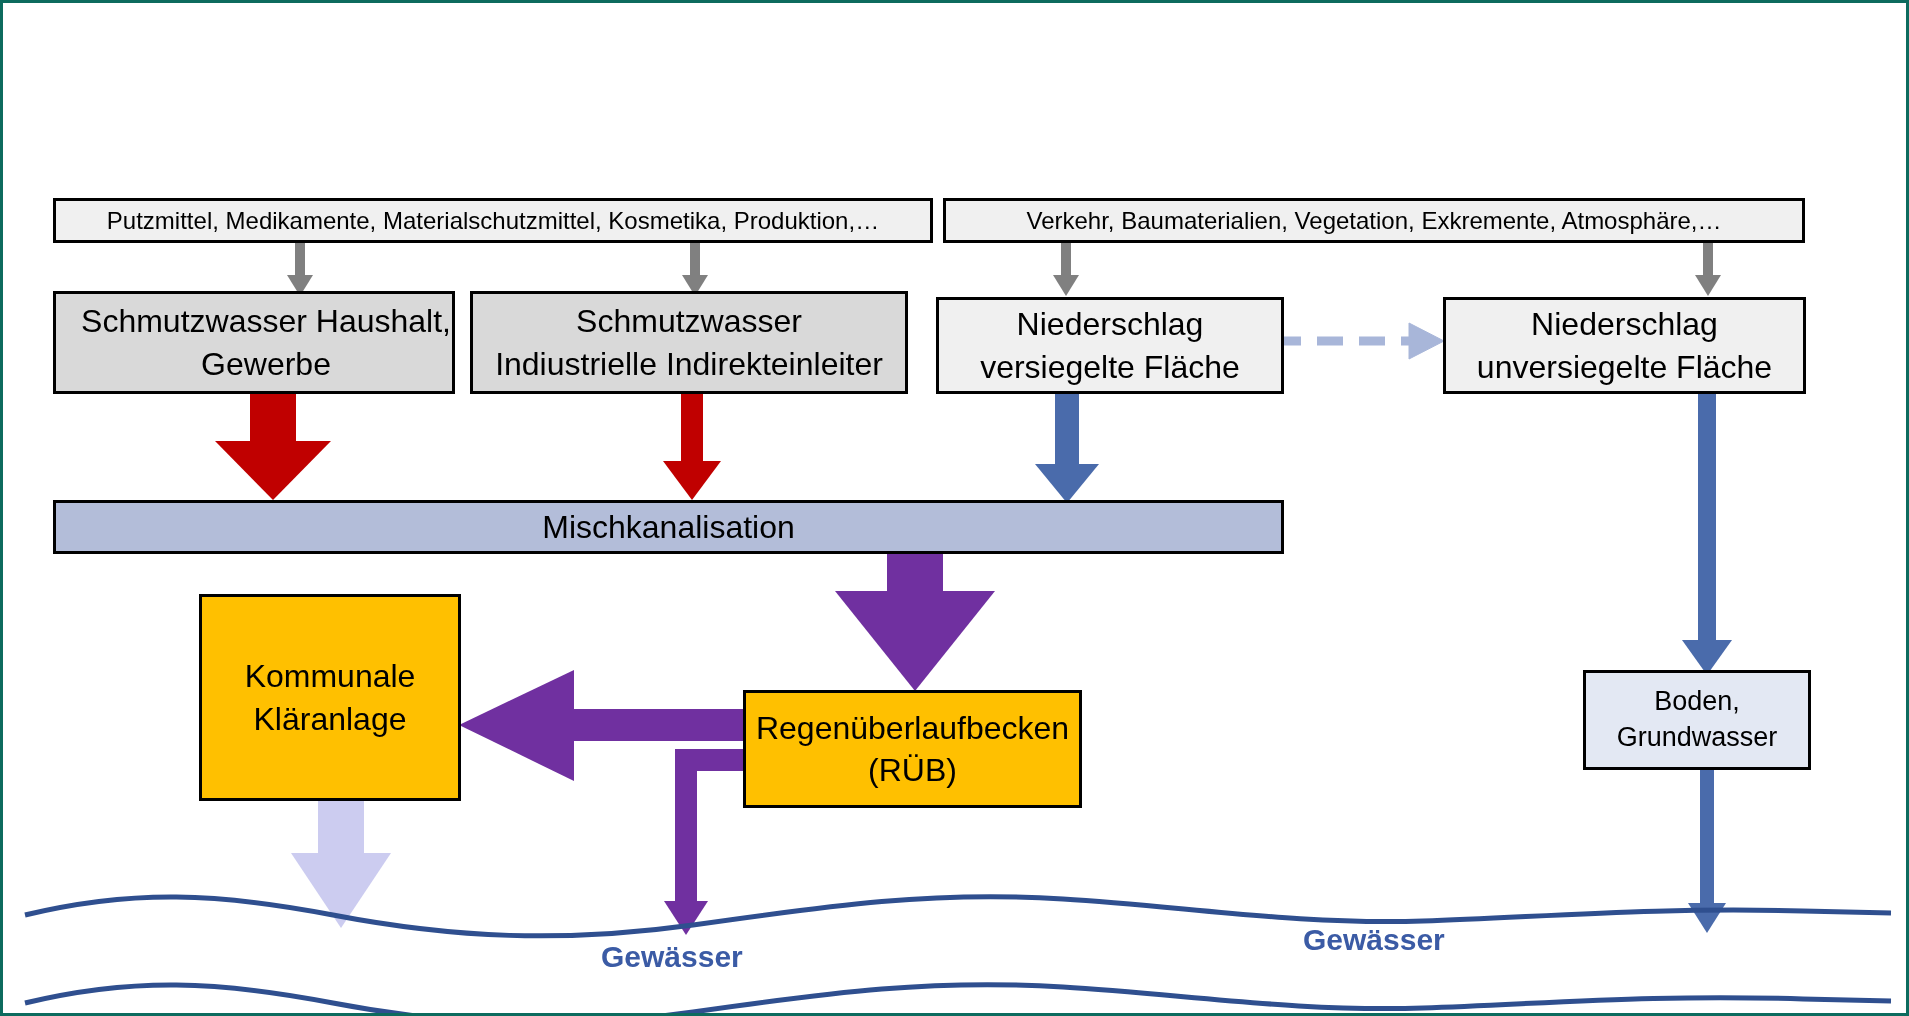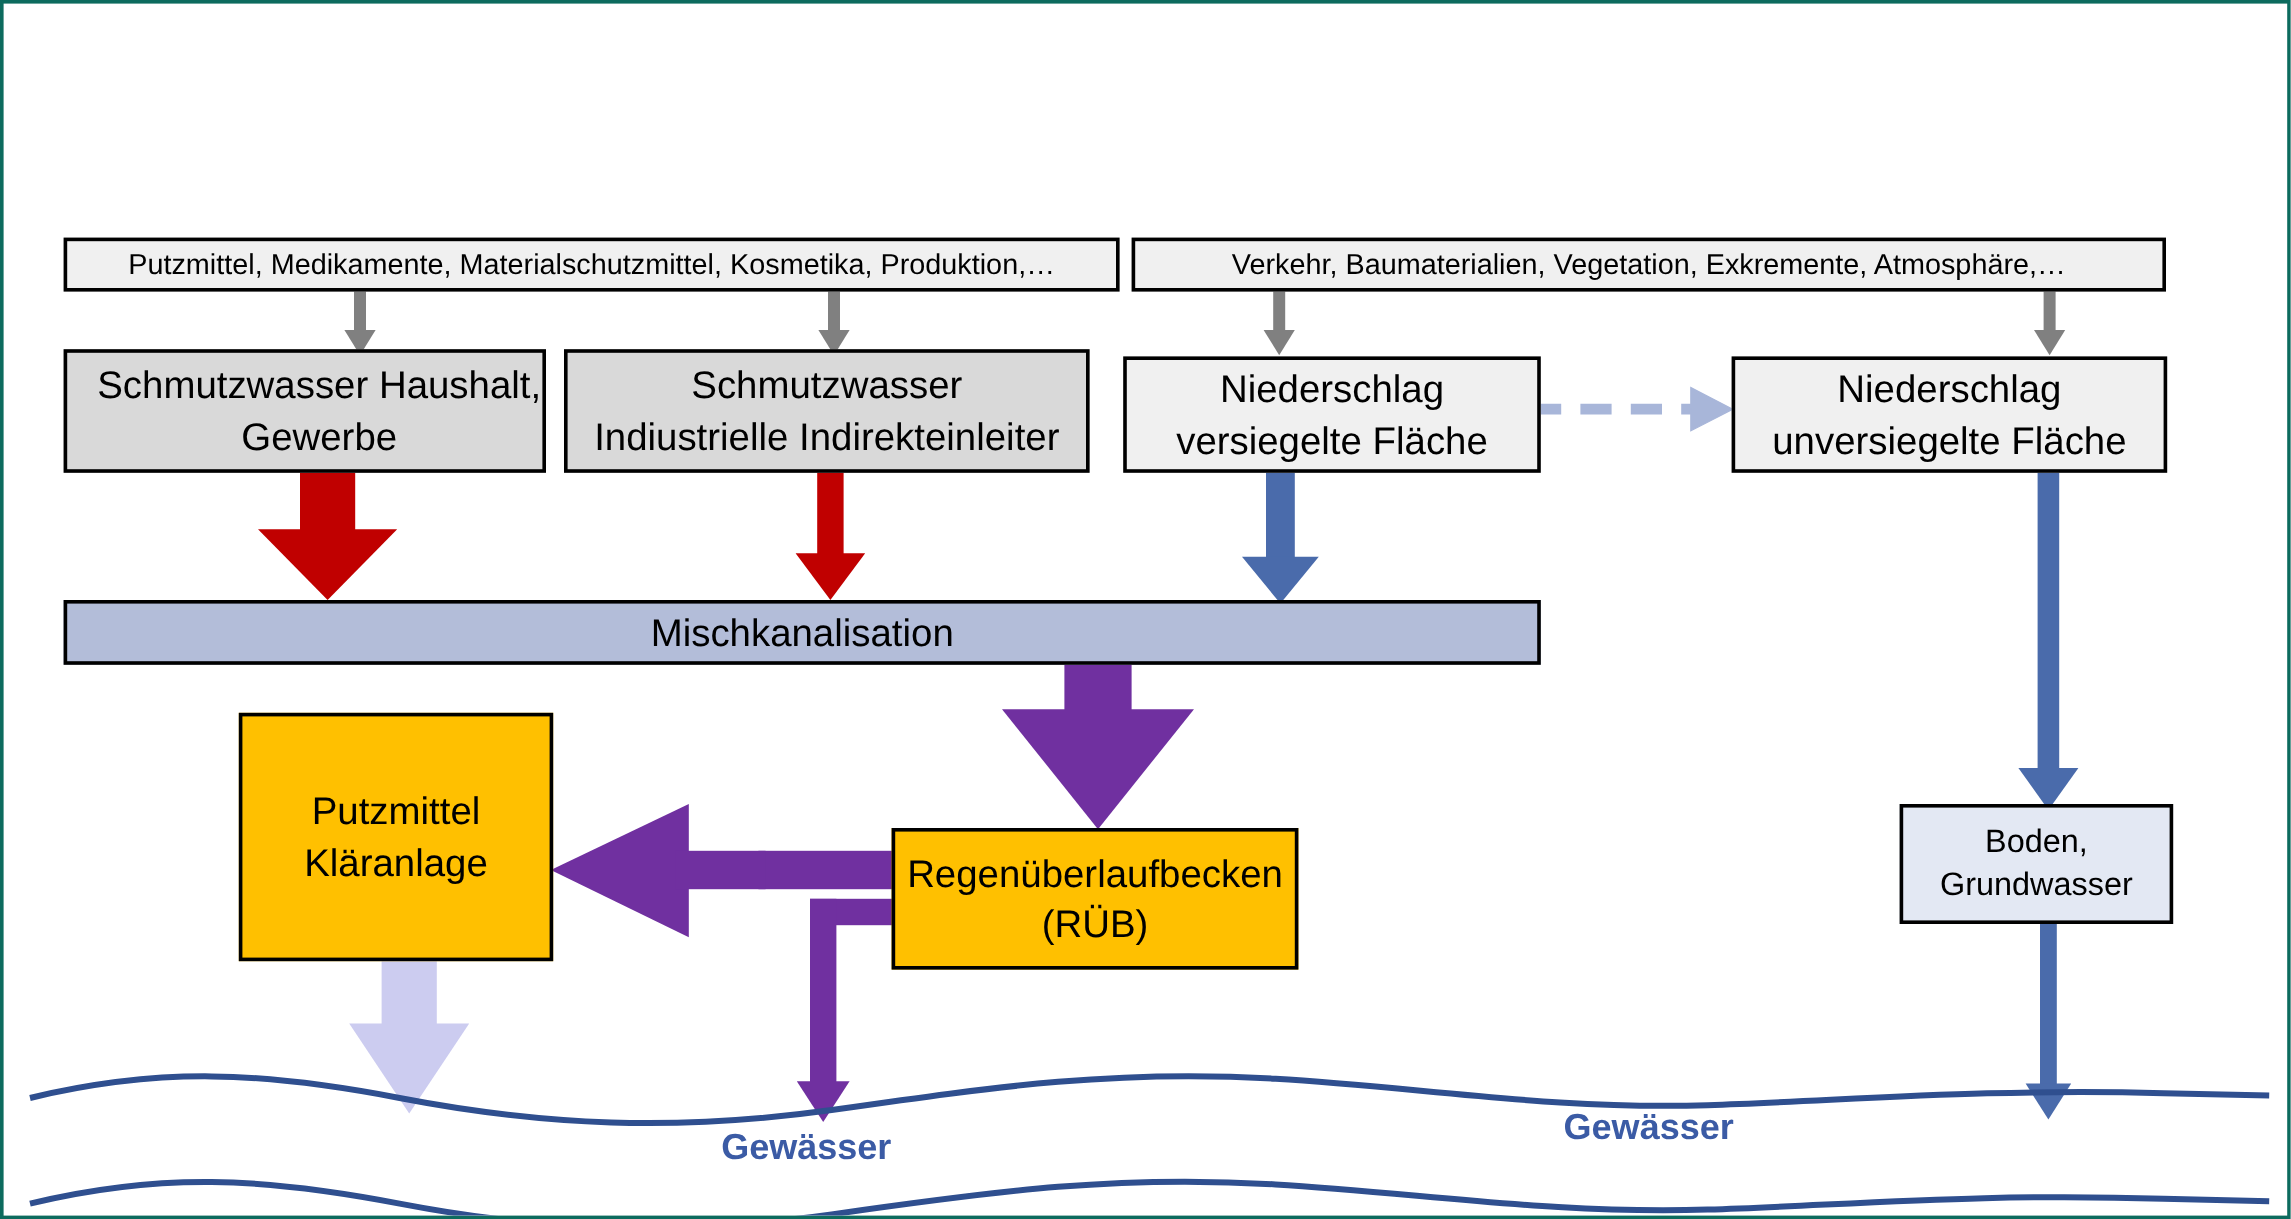--- a/index.html
+++ b/index.html
@@ -159,21 +159,21 @@
   <div class="node light-box" style="left:1440px; top:294px; width:363px; height:97px;">
     <span>Niederschlag</span>
     <span>unversiegelte Fläche</span>
   </div>
 
   <div class="node bar-box" style="left:50px; top:497px; width:1231px; height:54px;">
     <span>Mischkanalisation</span>
   </div>
 
   <div class="node orange-box" style="left:196px; top:591px; width:262px; height:207px;">
-    <span>Putzmittel</span>
+    <span>Kommunale</span>
     <span>Kläranlage</span>
   </div>
 
   <div class="node orange-box" style="left:740px; top:687px; width:339px; height:118px;">
     <span>Regenüberlaufbecken</span>
     <span>(RÜB)</span>
   </div>
 
   <div class="node soil-box" style="left:1580px; top:667px; width:228px; height:100px;">
     <span>Boden,</span>

